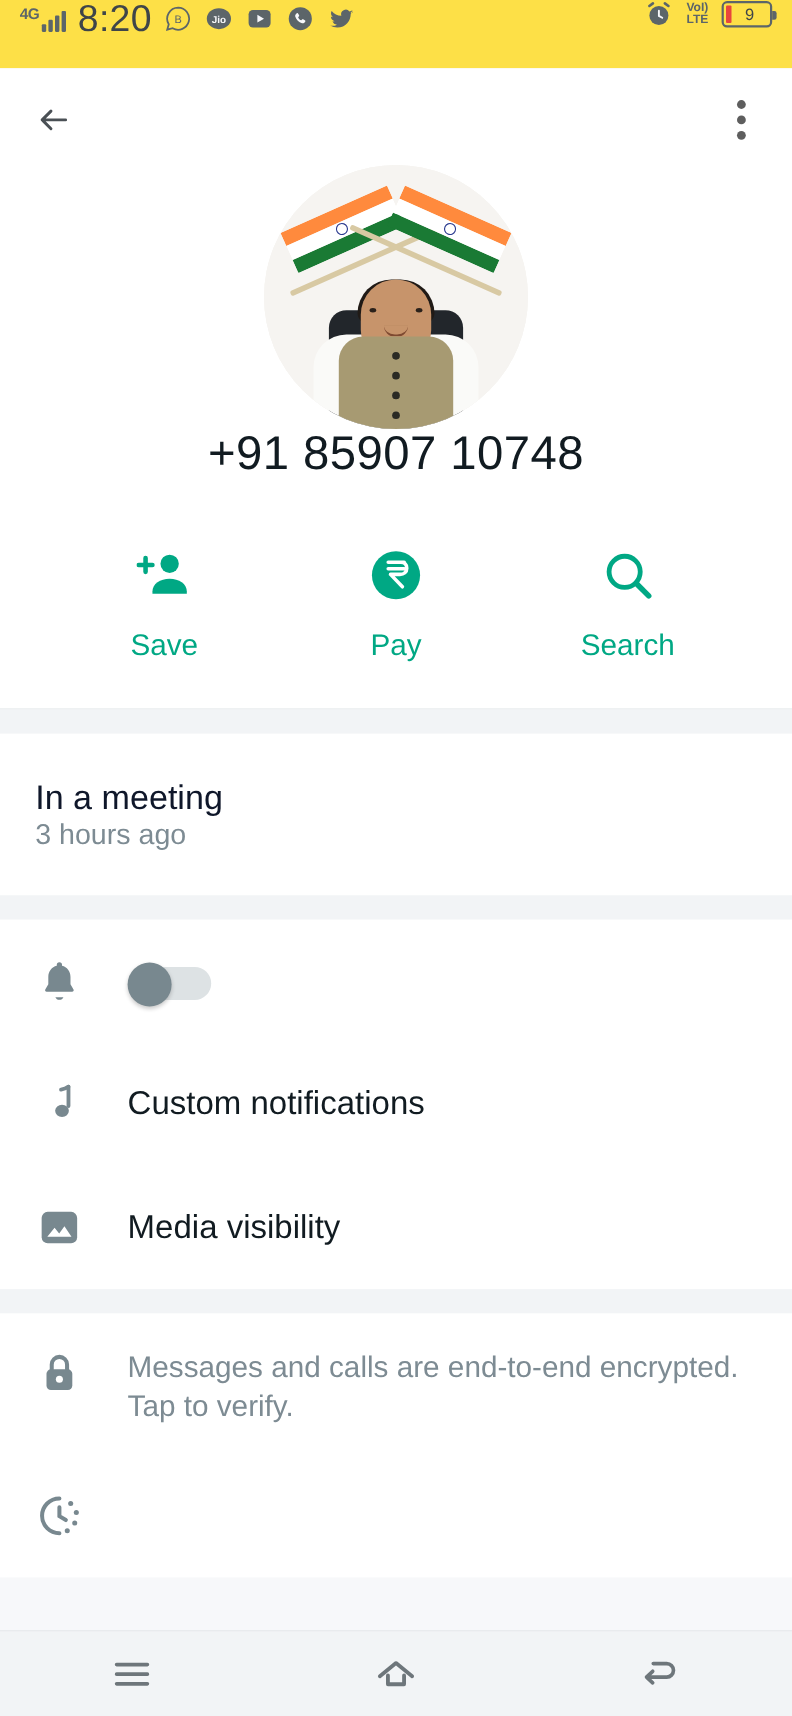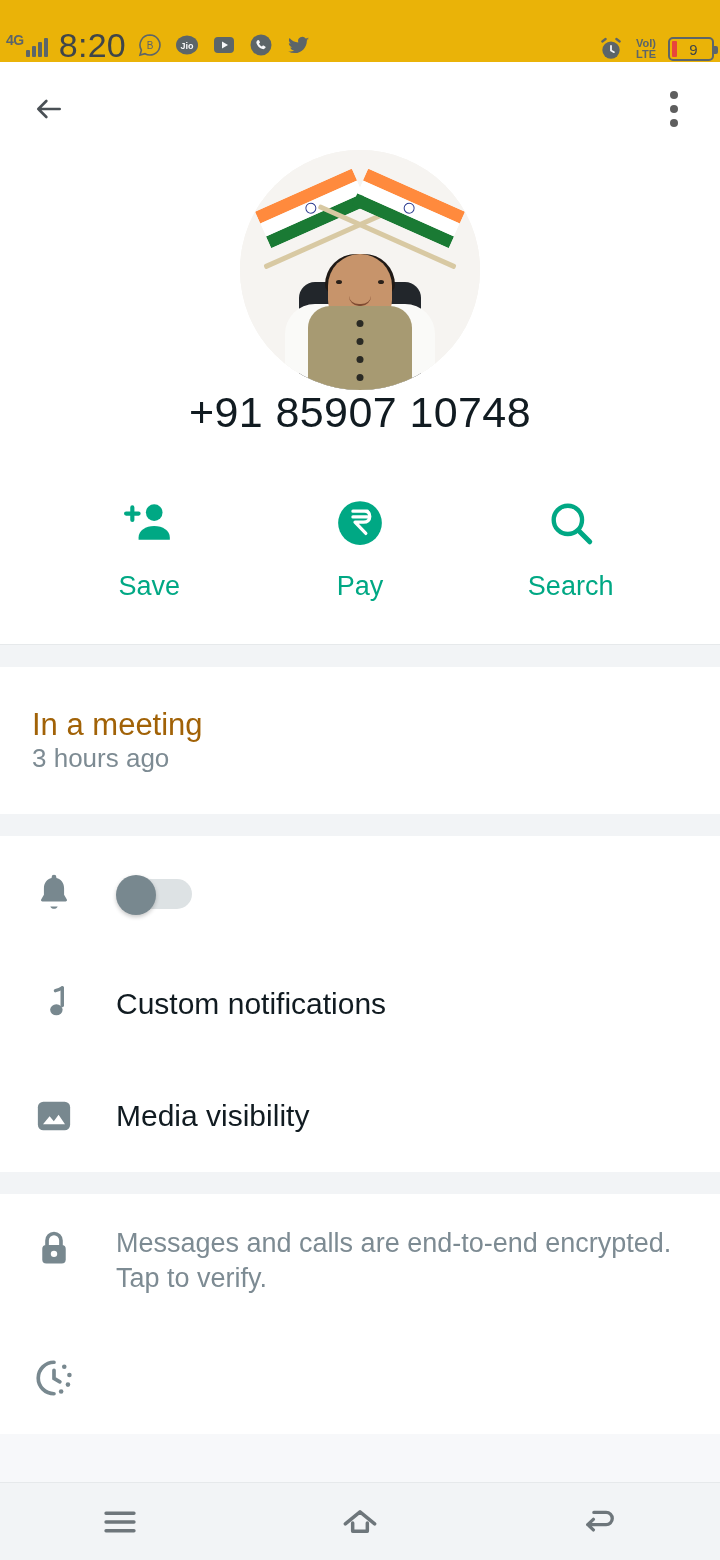--- a/index.html
+++ b/index.html
@@ -7,23 +7,23 @@
     width: 720px; height: 1560px;
     background: #ffffff;
     font-family: "Liberation Sans", sans-serif;
     overflow: hidden;
   }
   .phone { position: relative; width: 720px; height: 1560px; background: #F7F8FA; }
 
   
   .statusbar {
     height: 62px; width: 100%;
-    background: #eab308;
-    display: flex; align-items: flex-end;
-    padding: 0 6px;
+    background: #fde047;
+    display: flex; align-items: flex-start;
+    padding: 0 18px;
     color: #5C6569;
   }
   .sb-left { display: flex; align-items: center; gap: 11px; flex: 1; }
   .sb-right { display: flex; align-items: center; gap: 12px; }
   .net { display: flex; align-items: flex-end; gap: 2px; }
   .net .g4 { font-size: 14px; font-weight: 700; line-height: 1; margin-bottom: 10px; letter-spacing: -0.5px; }
   .bars { display: flex; align-items: flex-end; gap: 2px; height: 20px; }
   .bars i { width: 4px; background: #5C6569; display: block; border-radius: 1px; }
   .bars i:nth-child(1) { height: 7px; }
   .bars i:nth-child(2) { height: 11px; }
@@ -116,21 +116,21 @@
   .action { display: flex; flex-direction: column; align-items: center; gap: 22px; cursor: pointer; width: 120px; }
   .action .ico { height: 52px; display: flex; align-items: center; justify-content: center; }
   .action .lbl { font-size: 27px; color: #00A884; }
 
   
   .gap { height: 22px; background: #F2F4F6; }
   .hairline { height: 1px; background: #E6E9EB; }
   .section { background: #ffffff; }
 
   .status-block { padding: 40px 32px 40px 32px; }
-  .status-title { font-size: 31px; color: #a16207; }
+  .status-title { font-size: 31px; color: #0f172a; }
   .status-time { font-size: 26px; color: #7D8B93; }
 
   .row { display: flex; align-items: center; padding: 0 32px; min-height: 112px; cursor: pointer; }
   .row .ricon { width: 84px; display: flex; align-items: center; justify-content: flex-start; flex: none; }
   .row .rbody { flex: 1; }
   .row .rtitle { font-size: 30px; color: #111B21; }
   .row .rsub { font-size: 27px; color: #7D8B93; line-height: 1.3; margin-top: 6px; }
   .row.tall { align-items: flex-start; padding-top: 26px; padding-bottom: 26px; }
   .row.tall .ricon { padding-top: 6px; }
 

